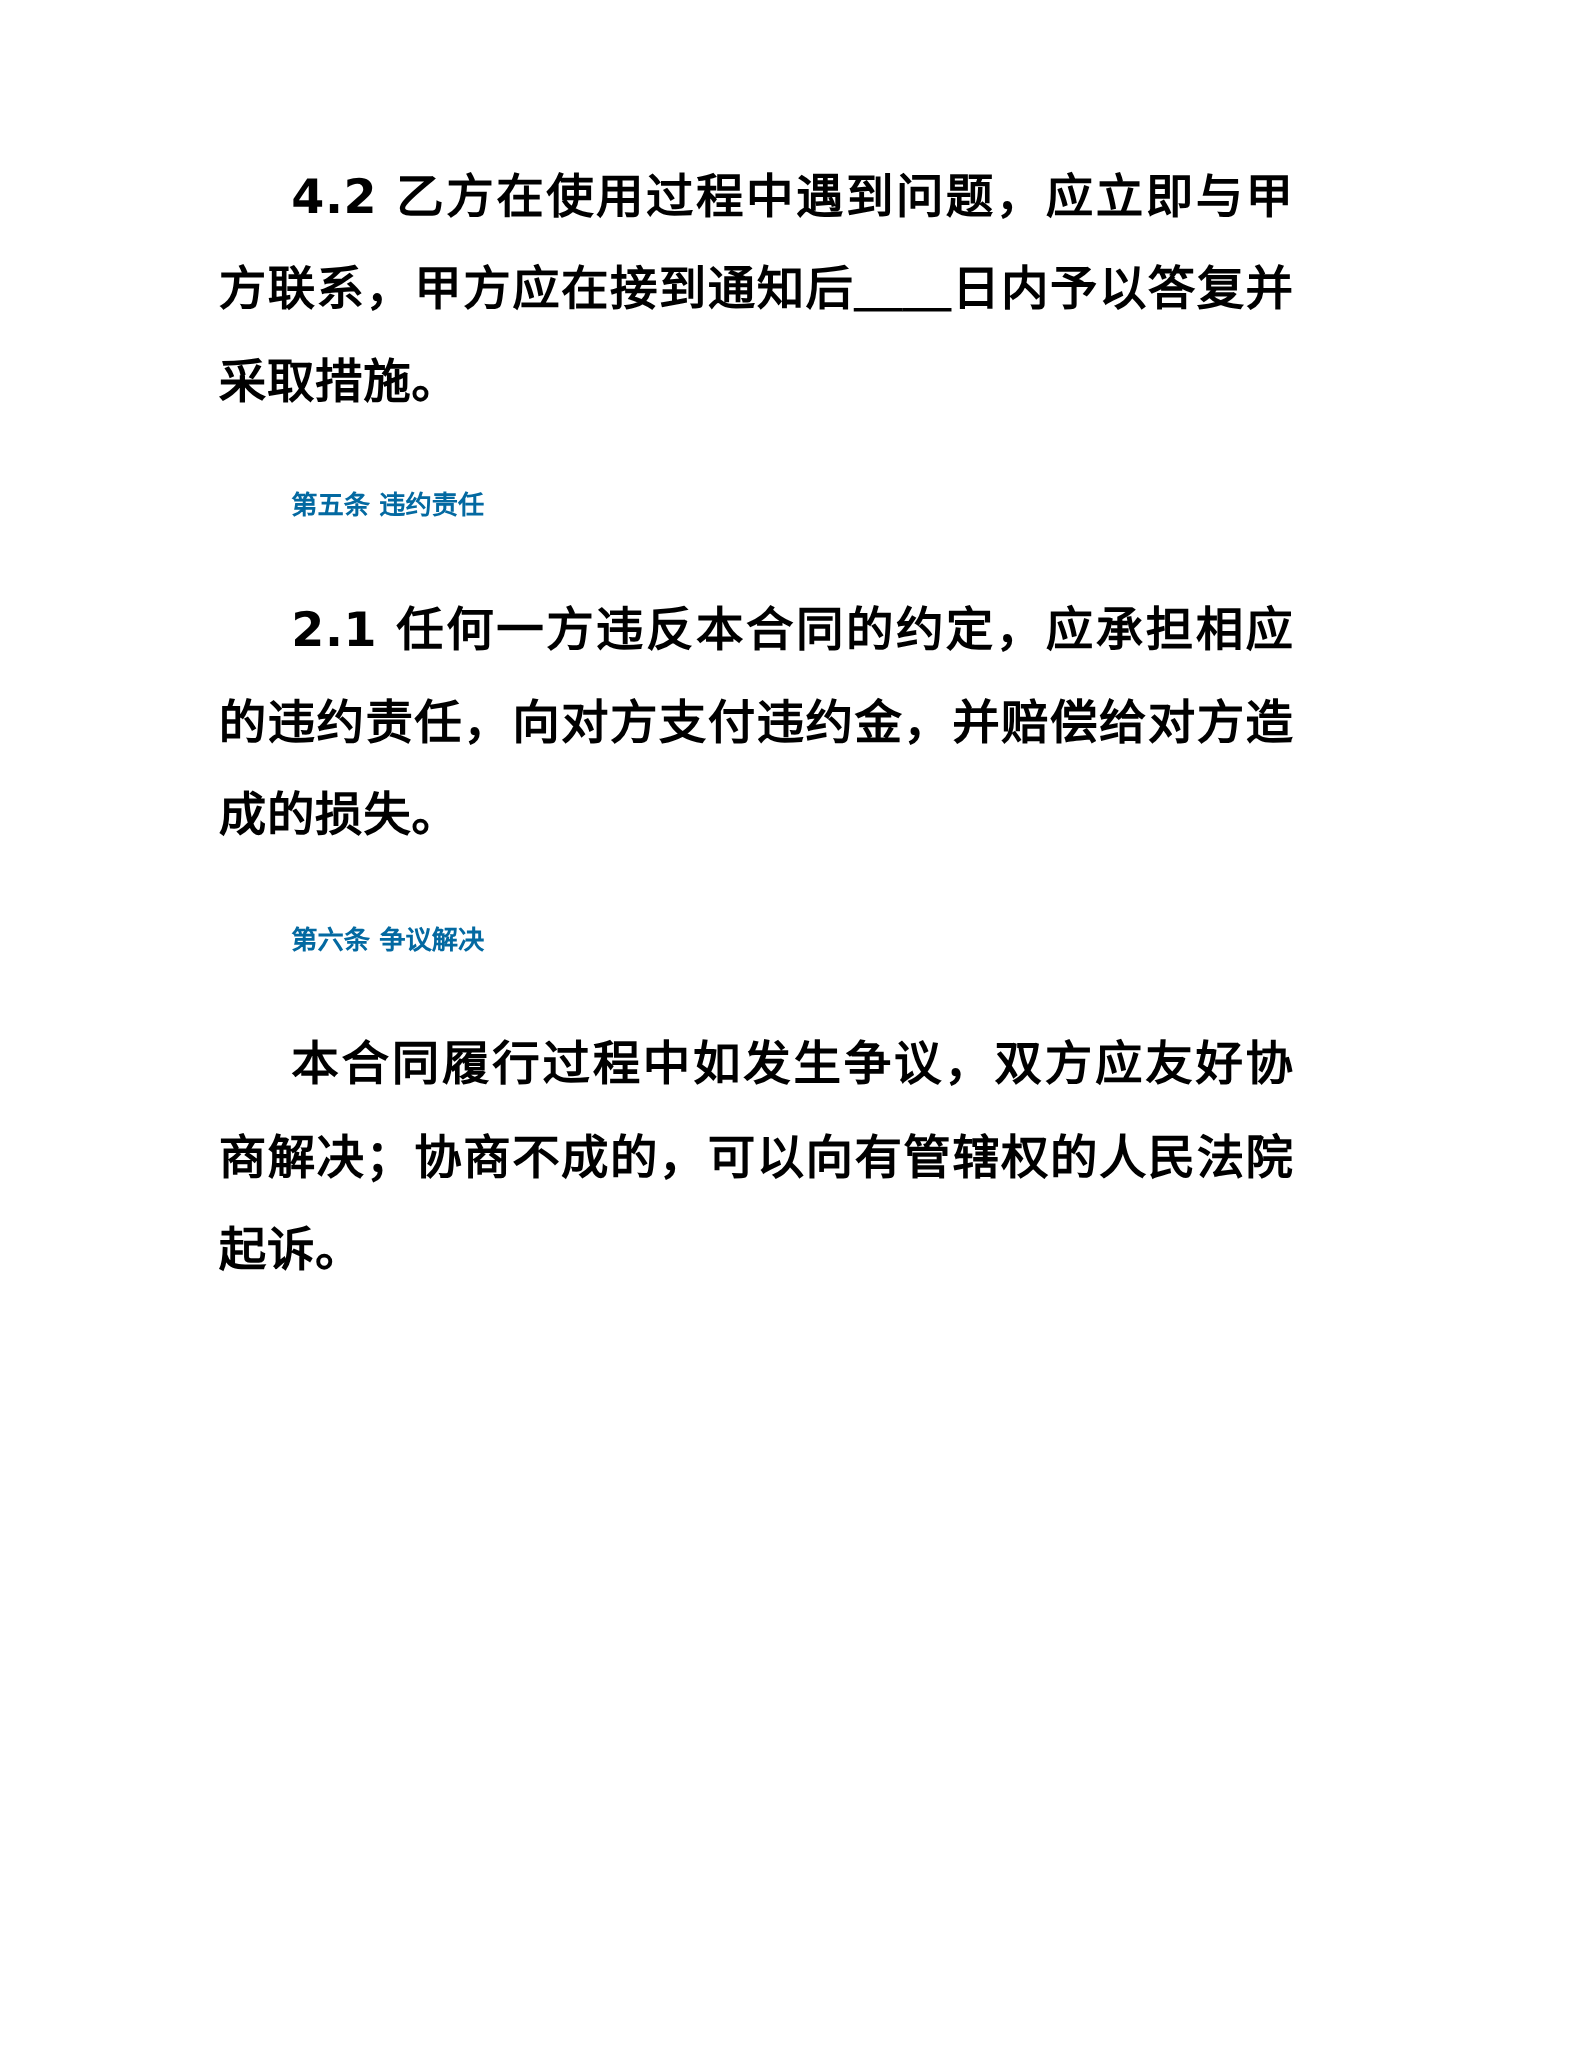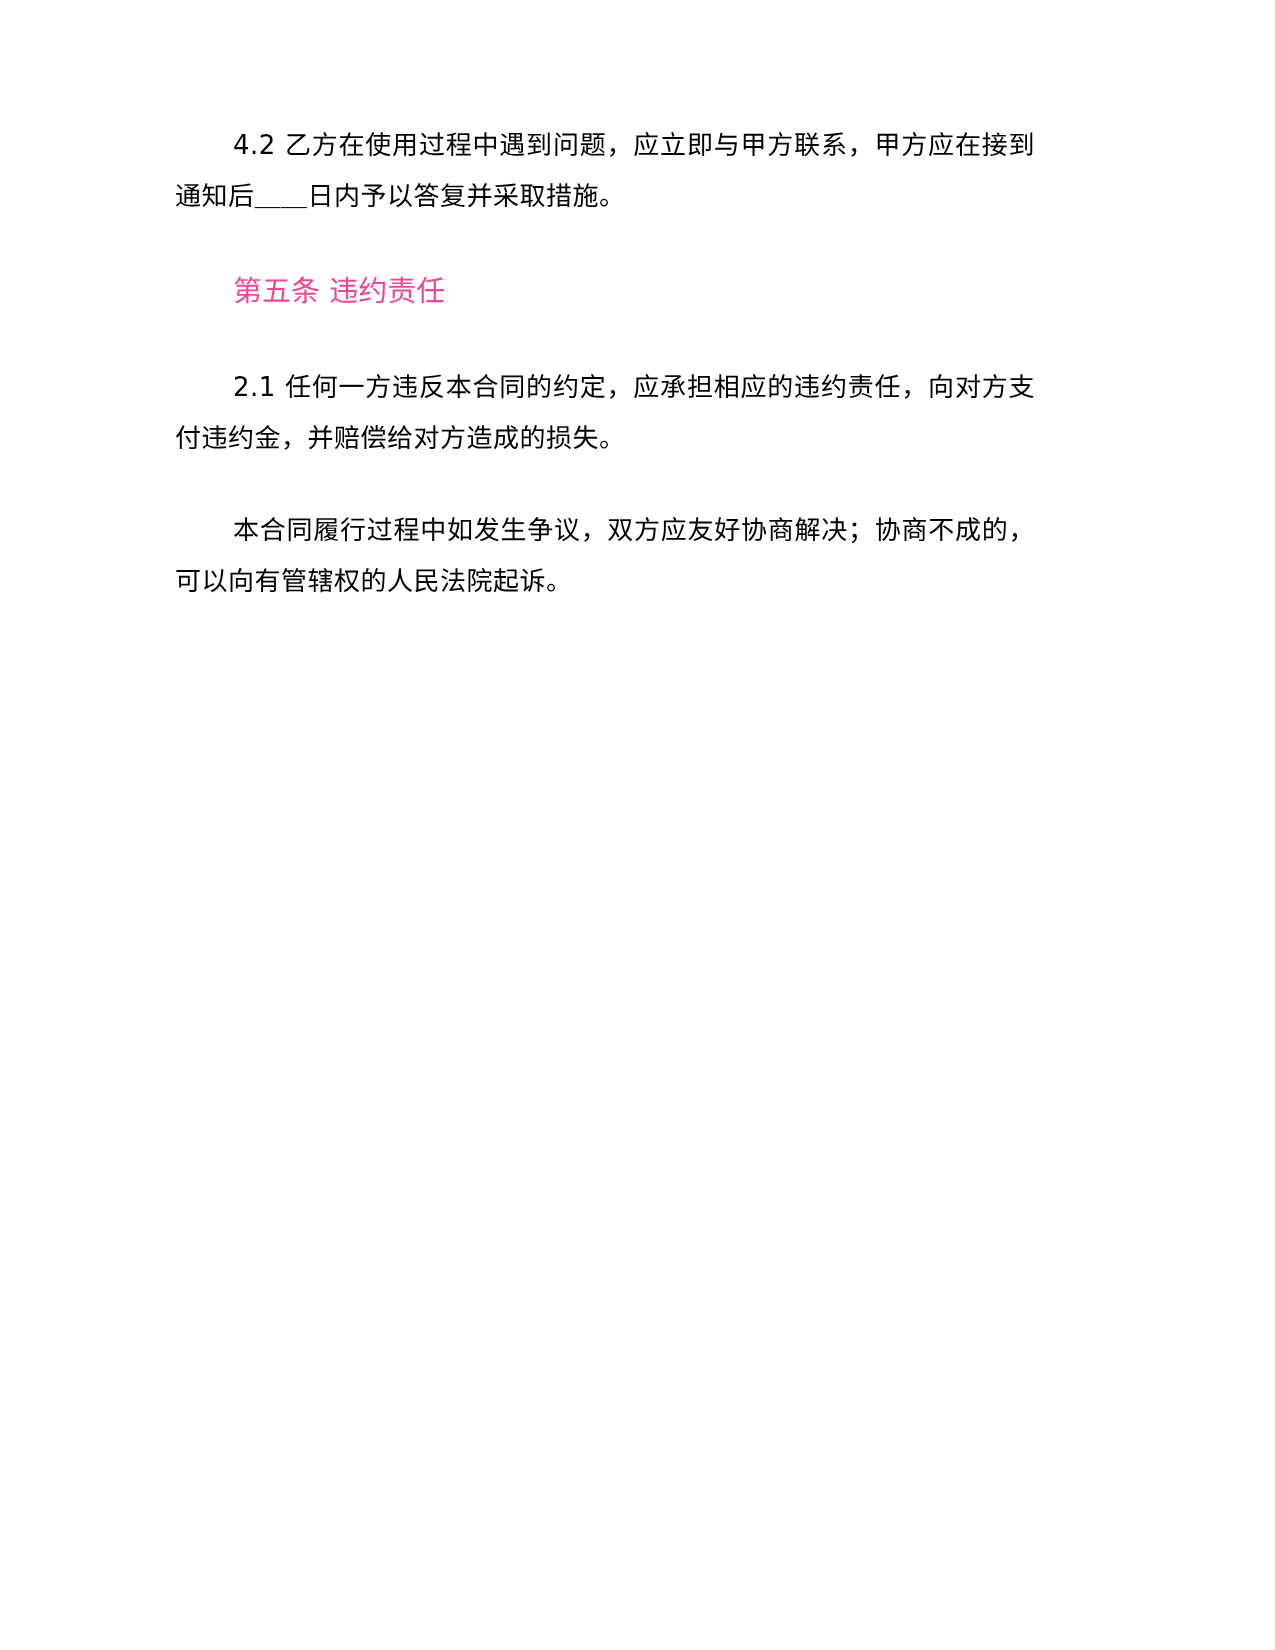--- a/index.html
+++ b/index.html
@@ -17,53 +17,54 @@
     box-sizing: border-box;
     padding: 120px 175px 0 175px;
     font-family: "DejaVu Sans", "Liberation Sans", sans-serif;
     color: #000000;
   }
   .doc-body {
     width: 860px;
   }
   p.para {
     margin: 0 0 42px 0;
-    font-size: 26px;
+    font-size: 38px;
     line-height: 1.95;
     letter-spacing: 0.5px;
     text-align: justify;
     text-justify: inter-ideograph;
     color: #000000;
-    font-weight: 400;
+    font-weight: 700;
   }
   p.para.indent {
     text-indent: 58px;
   }
   p.heading {
     margin: 0 0 42px 0;
-    font-size: 29px;
+    font-size: 21px;
     line-height: 1.95;
     text-indent: 58px;
-    font-weight: 400;
-    color: #ec4899;
+    font-weight: 700;
+    color: #0369a1;
   }
 </style>
 </head>
 <body>
 
 <div class="page">
   <div class="doc-body">
 
     <p class="para indent">4.2 乙方在使用过程中遇到问题，应立即与甲方联系，甲方应在接到通知后＿＿日内予以答复并采取措施。</p>
 
     <p class="heading">第五条 违约责任</p>
 
     <p class="para indent">2.1 任何一方违反本合同的约定，应承担相应的违约责任，向对方支付违约金，并赔偿给对方造成的损失。</p>
 
 
+    <p class="heading">第六条 争议解决</p>
 
     <p class="para indent">本合同履行过程中如发生争议，双方应友好协商解决；协商不成的，可以向有管辖权的人民法院起诉。</p>
 
 
 
 
   </div>
 </div>
 
 </body></html>

